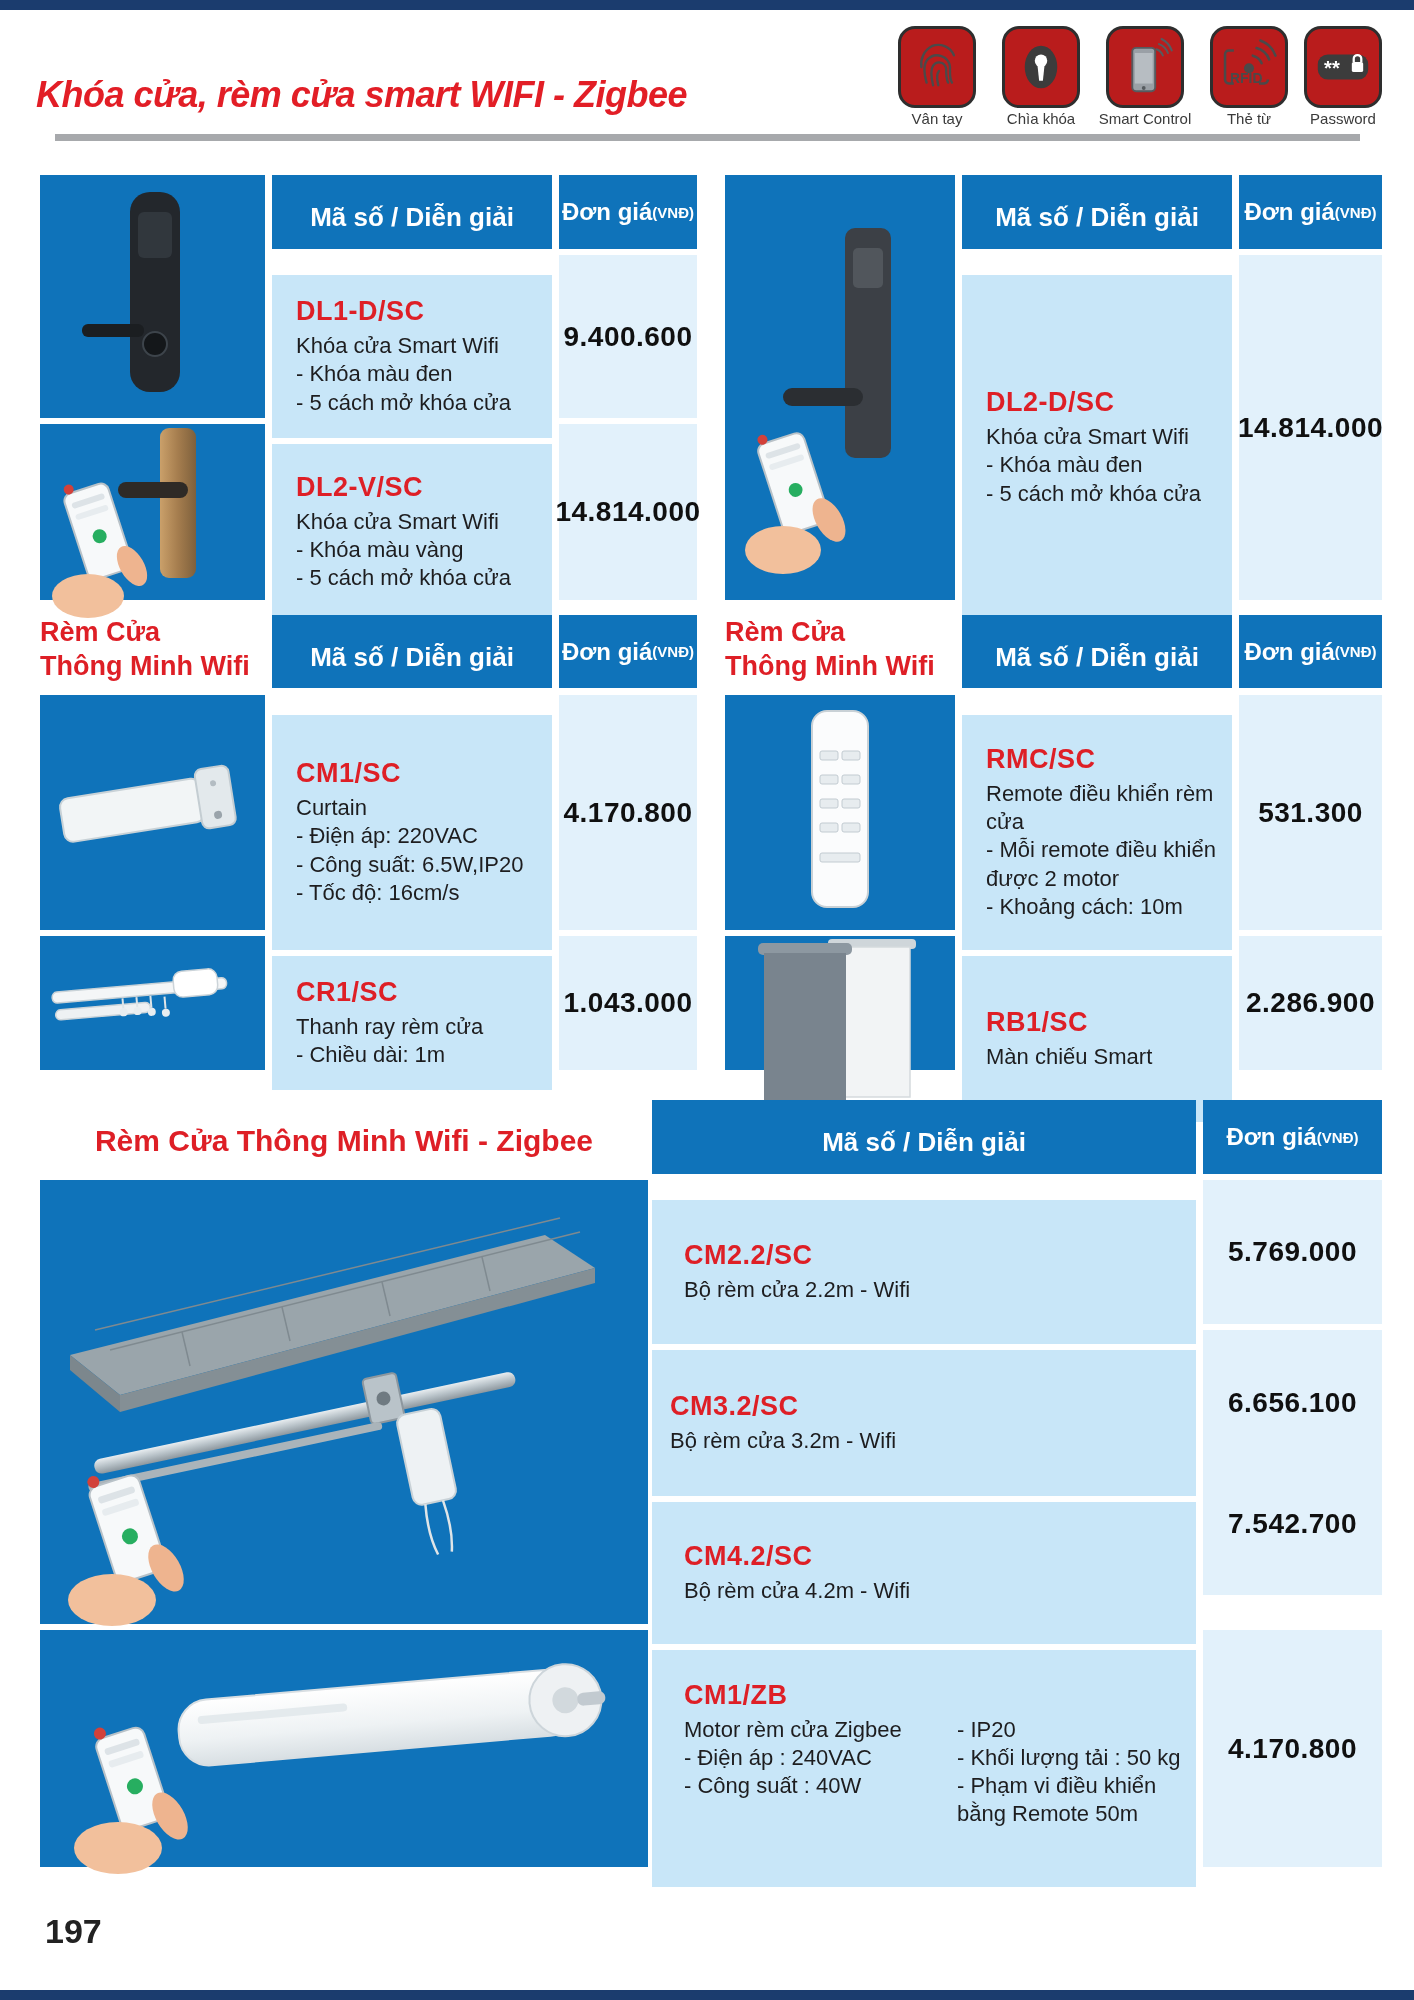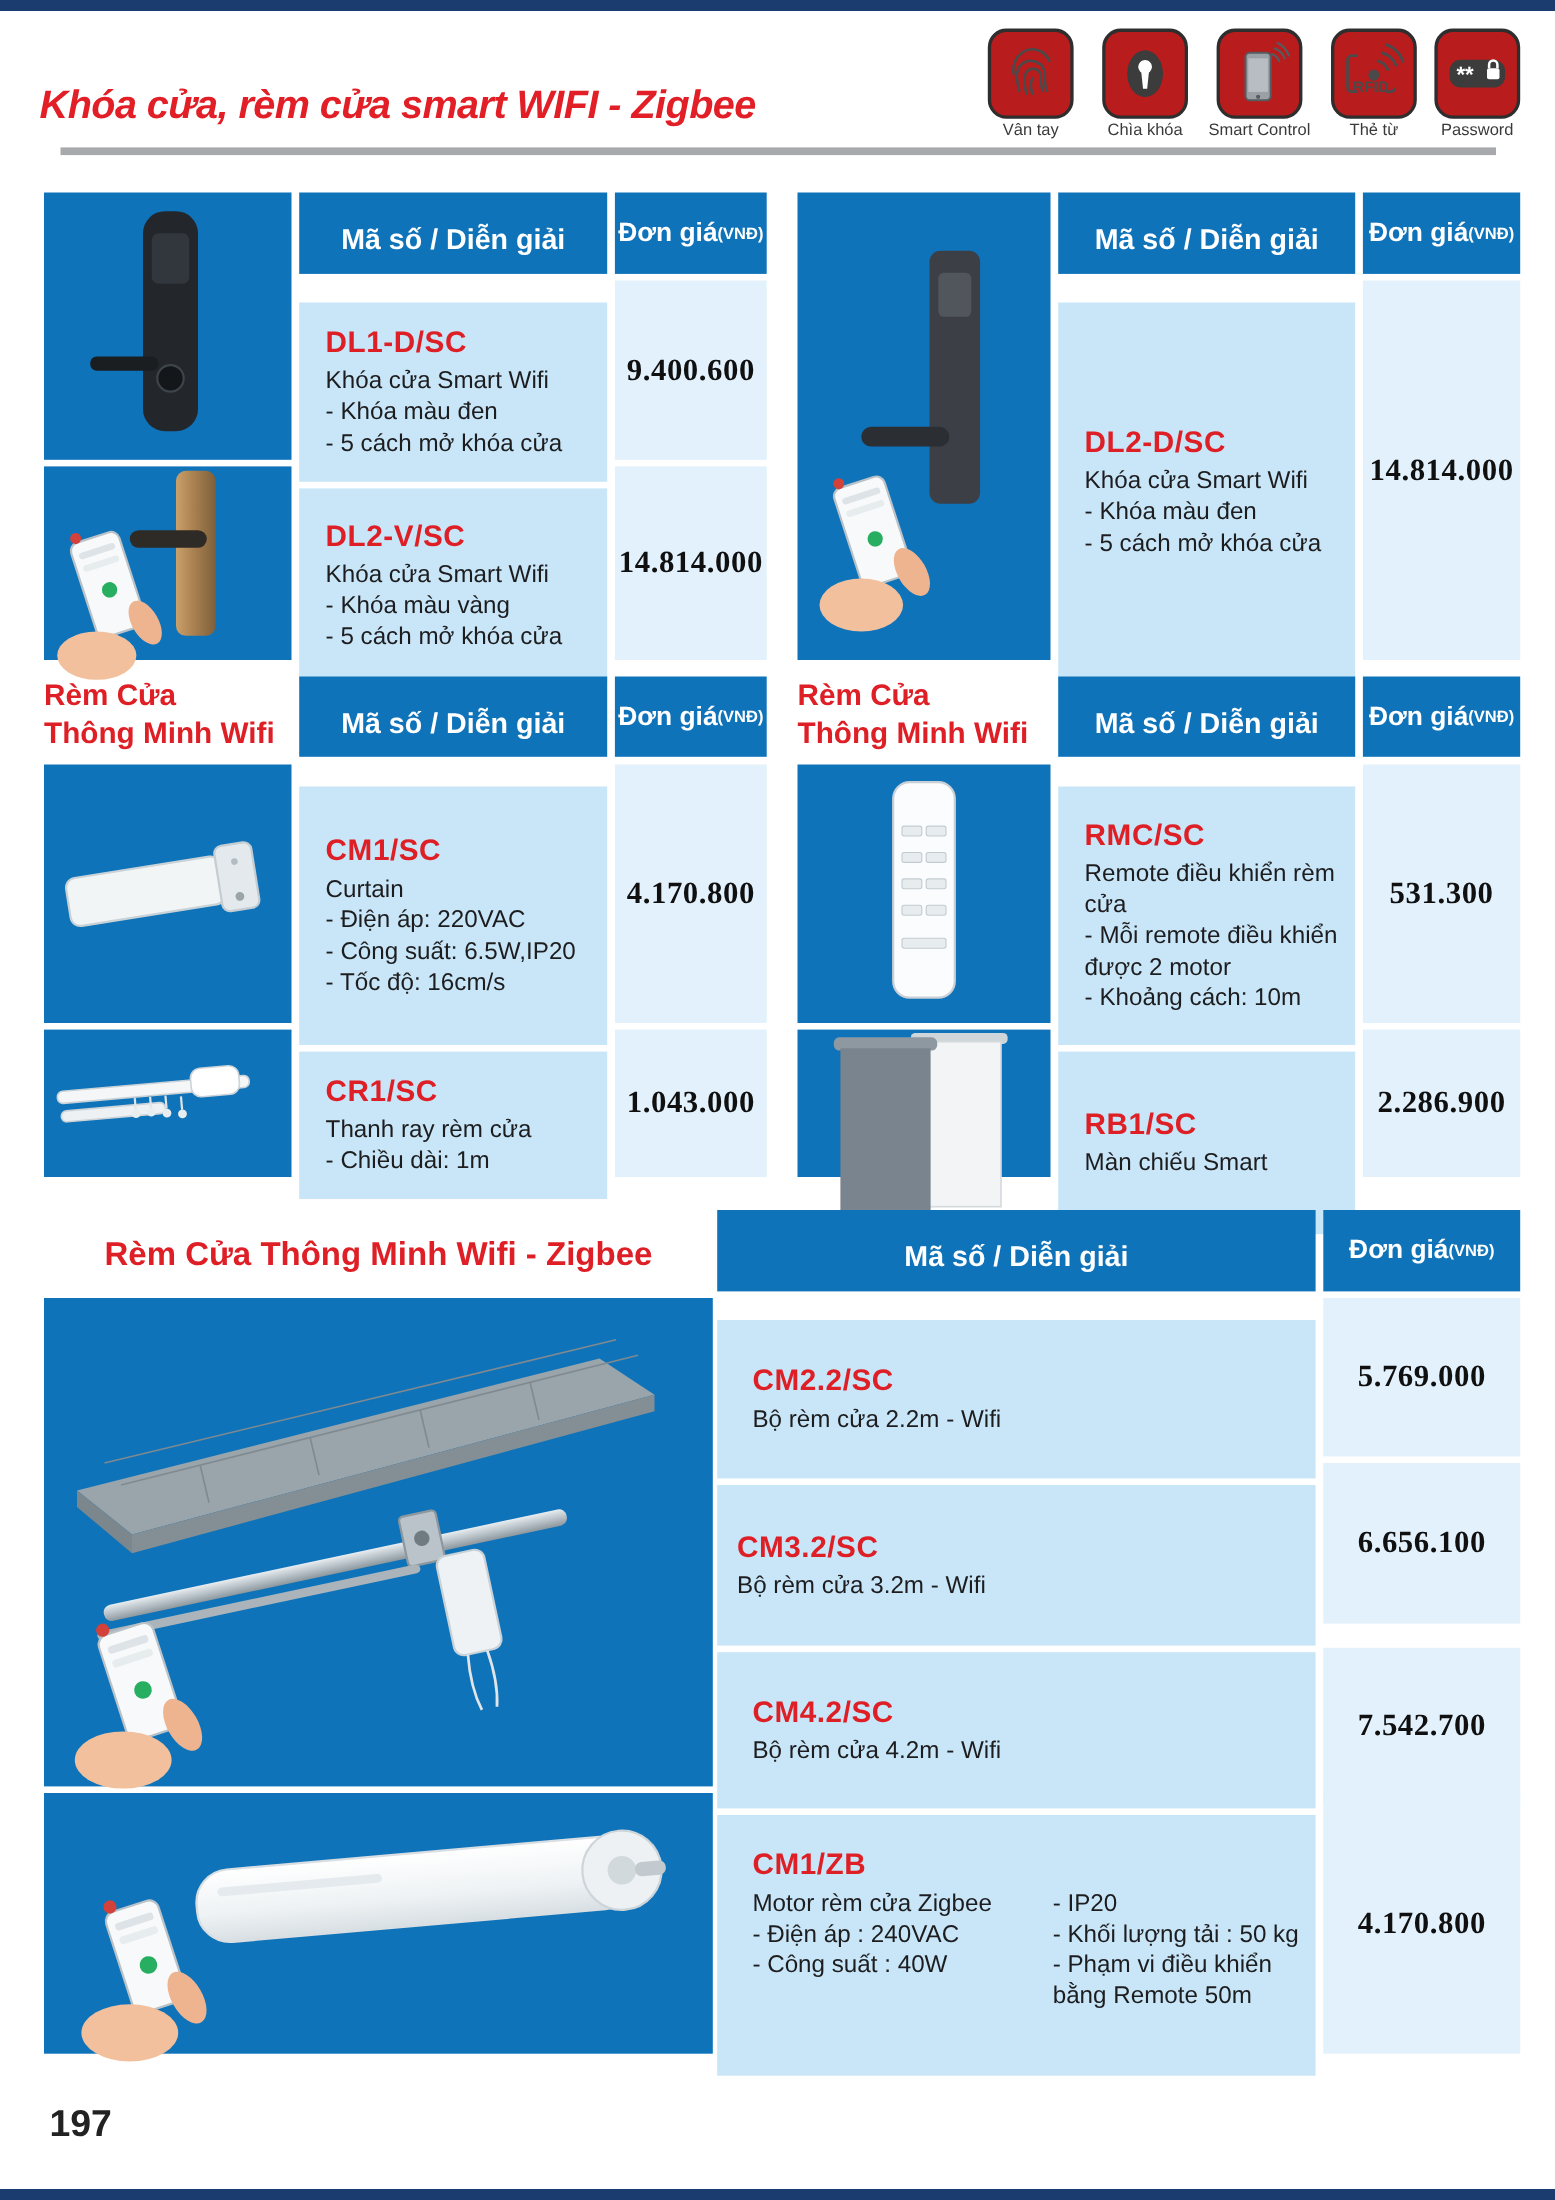--- a/index.html
+++ b/index.html
@@ -17,21 +17,21 @@
   .desc{background:#c8e6f8;}
   .price{background:#e2f1fb;}
   .hdr{background:#0f73ba;color:#fff;display:flex;align-items:center;justify-content:center;}
   .hdr .h1t{font-size:26px;font-weight:bold;margin-top:11px;}
   .hdr .h2t{font-size:24px;font-weight:bold;}
   .hdr .unit{font-size:15px;font-weight:bold;}
   .dcell{display:flex;flex-direction:column;justify-content:center;padding:10px 10px 10px 24px;margin-top:20px;}
   .code{color:#de1f26;font-weight:bold;font-size:27px;margin-bottom:5px;letter-spacing:0.5px;}
   .dline{font-size:22px;color:#1d1d1f;line-height:1.28;}
   .pcell{display:flex;align-items:center;justify-content:center;}
-  .pval{font-size:28px;font-weight:bold;color:#101010;letter-spacing:0.5px;font-family:Liberation Serif, serif;}
+  .pval{font-size:28px;font-weight:bold;color:#101010;letter-spacing:0.5px;}
   .sechead{color:#de1f26;font-weight:bold;font-size:27px;line-height:1.25;text-align:left;
            display:flex;flex-direction:column;justify-content:center;}
   .sechead-big{color:#de1f26;font-weight:bold;font-size:30px;text-align:center;}
   .imgcell{display:flex;align-items:center;justify-content:center;overflow:visible;}
   .pagenum{left:45px;top:1912px;font-size:34px;font-weight:600;color:#222;}
   .twocol{display:flex;flex-direction:row;gap:18px;}
   svg{display:block;}
 </style>
 </head>
 <body>
@@ -407,21 +407,21 @@
   <div class="dline">Bộ rèm cửa 3.2m - Wifi</div>
 </div>
 <div class="abs price pcell" style="left:1203px;top:1330px;width:179px;height:146px">
   <span class="pval">6.656.100</span>
 </div>
 
 <div class="abs desc dcell" style="left:652px;top:1482px;width:544px;height:142px;padding-left:32px">
   <div class="code">CM4.2/SC</div>
   <div class="dline">Bộ rèm cửa 4.2m - Wifi</div>
 </div>
-<div class="abs price pcell" style="left:1203px;top:1498px;width:179px;height:142px">
+<div class="abs price pcell" style="left:1203px;top:1453px;width:179px;height:142px">
   <span class="pval">7.542.700</span>
 </div>
 
 <div class="abs desc dcell" style="left:652px;top:1630px;width:544px;height:237px;padding-left:32px;justify-content:flex-start;padding-top:30px">
   <div class="code">CM1/ZB</div>
   <div class="twocol">
     <div style="width:255px">
       <div class="dline">Motor rèm cửa Zigbee</div>
       <div class="dline">- Điện áp : 240VAC</div>
       <div class="dline">- Công suất : 40W</div>

